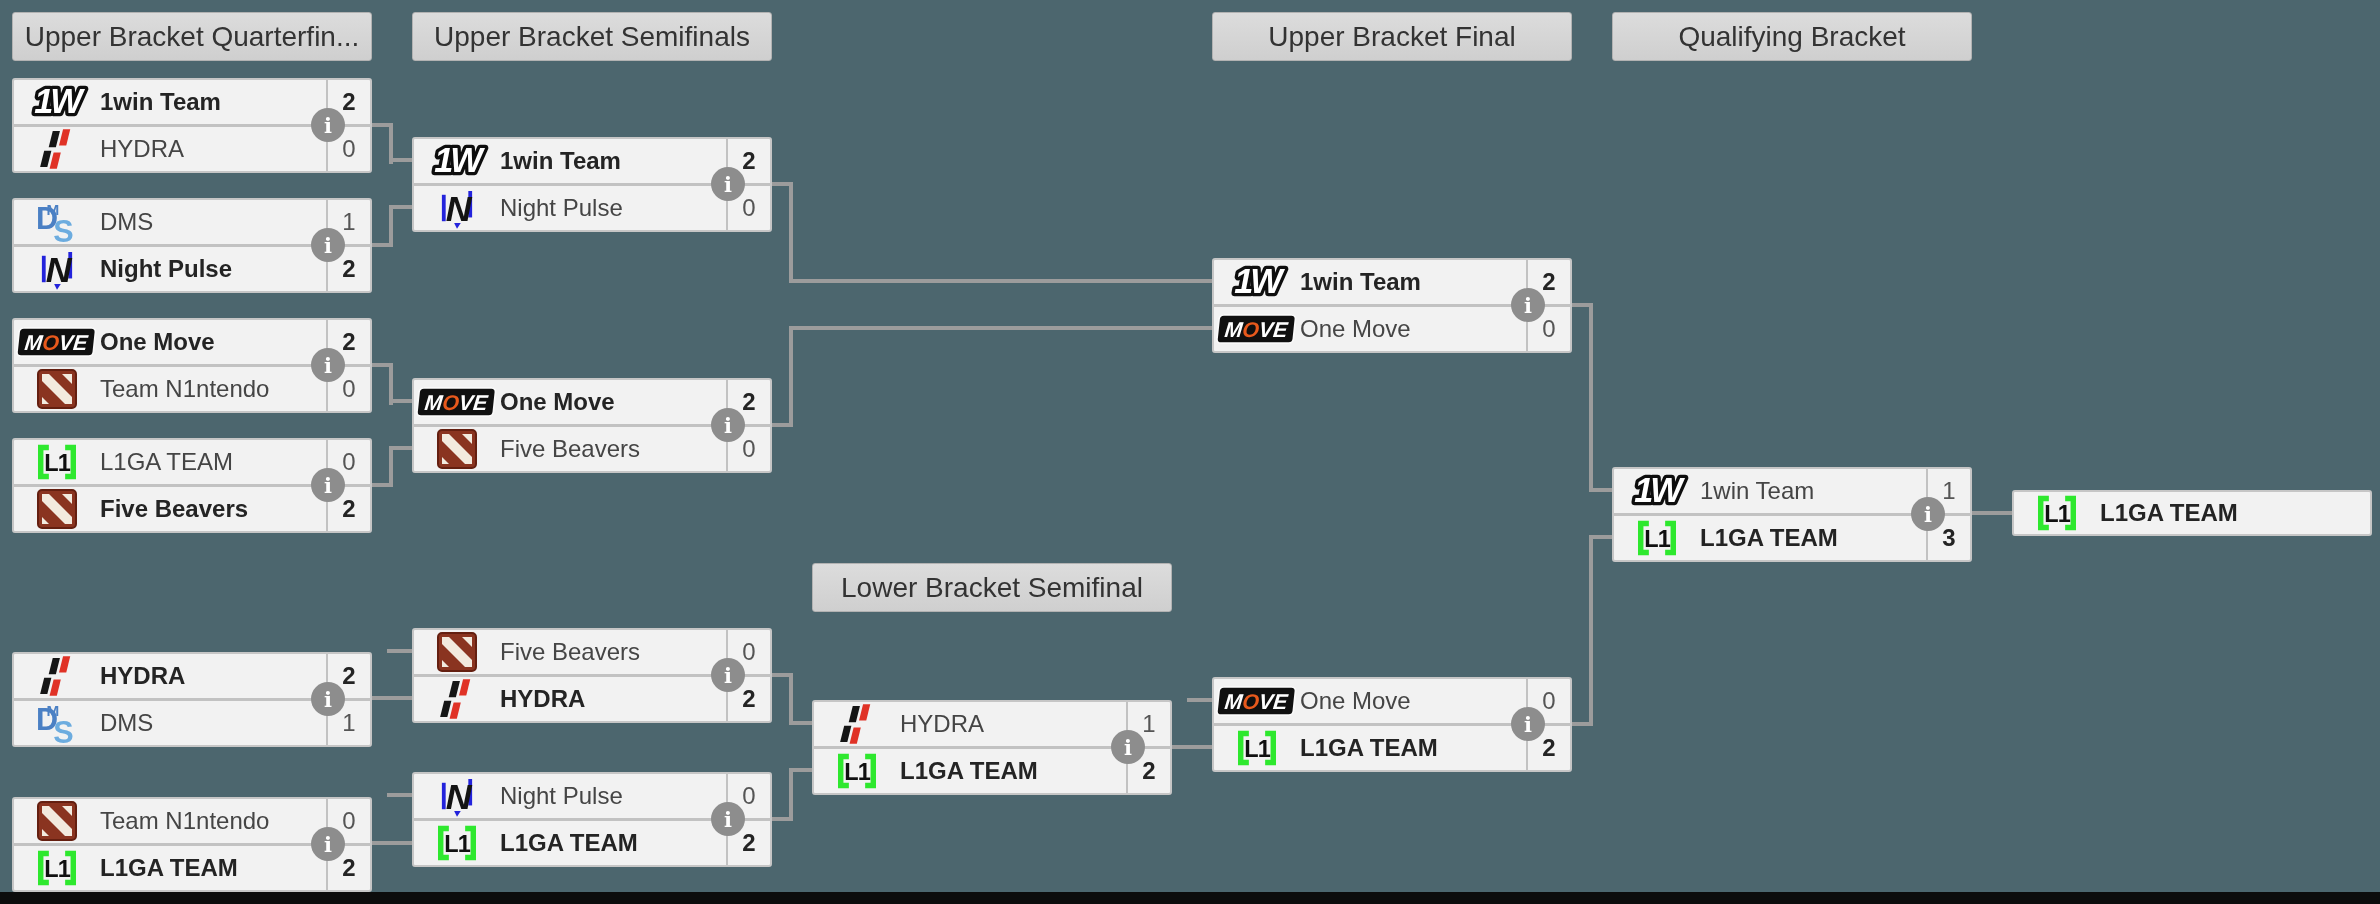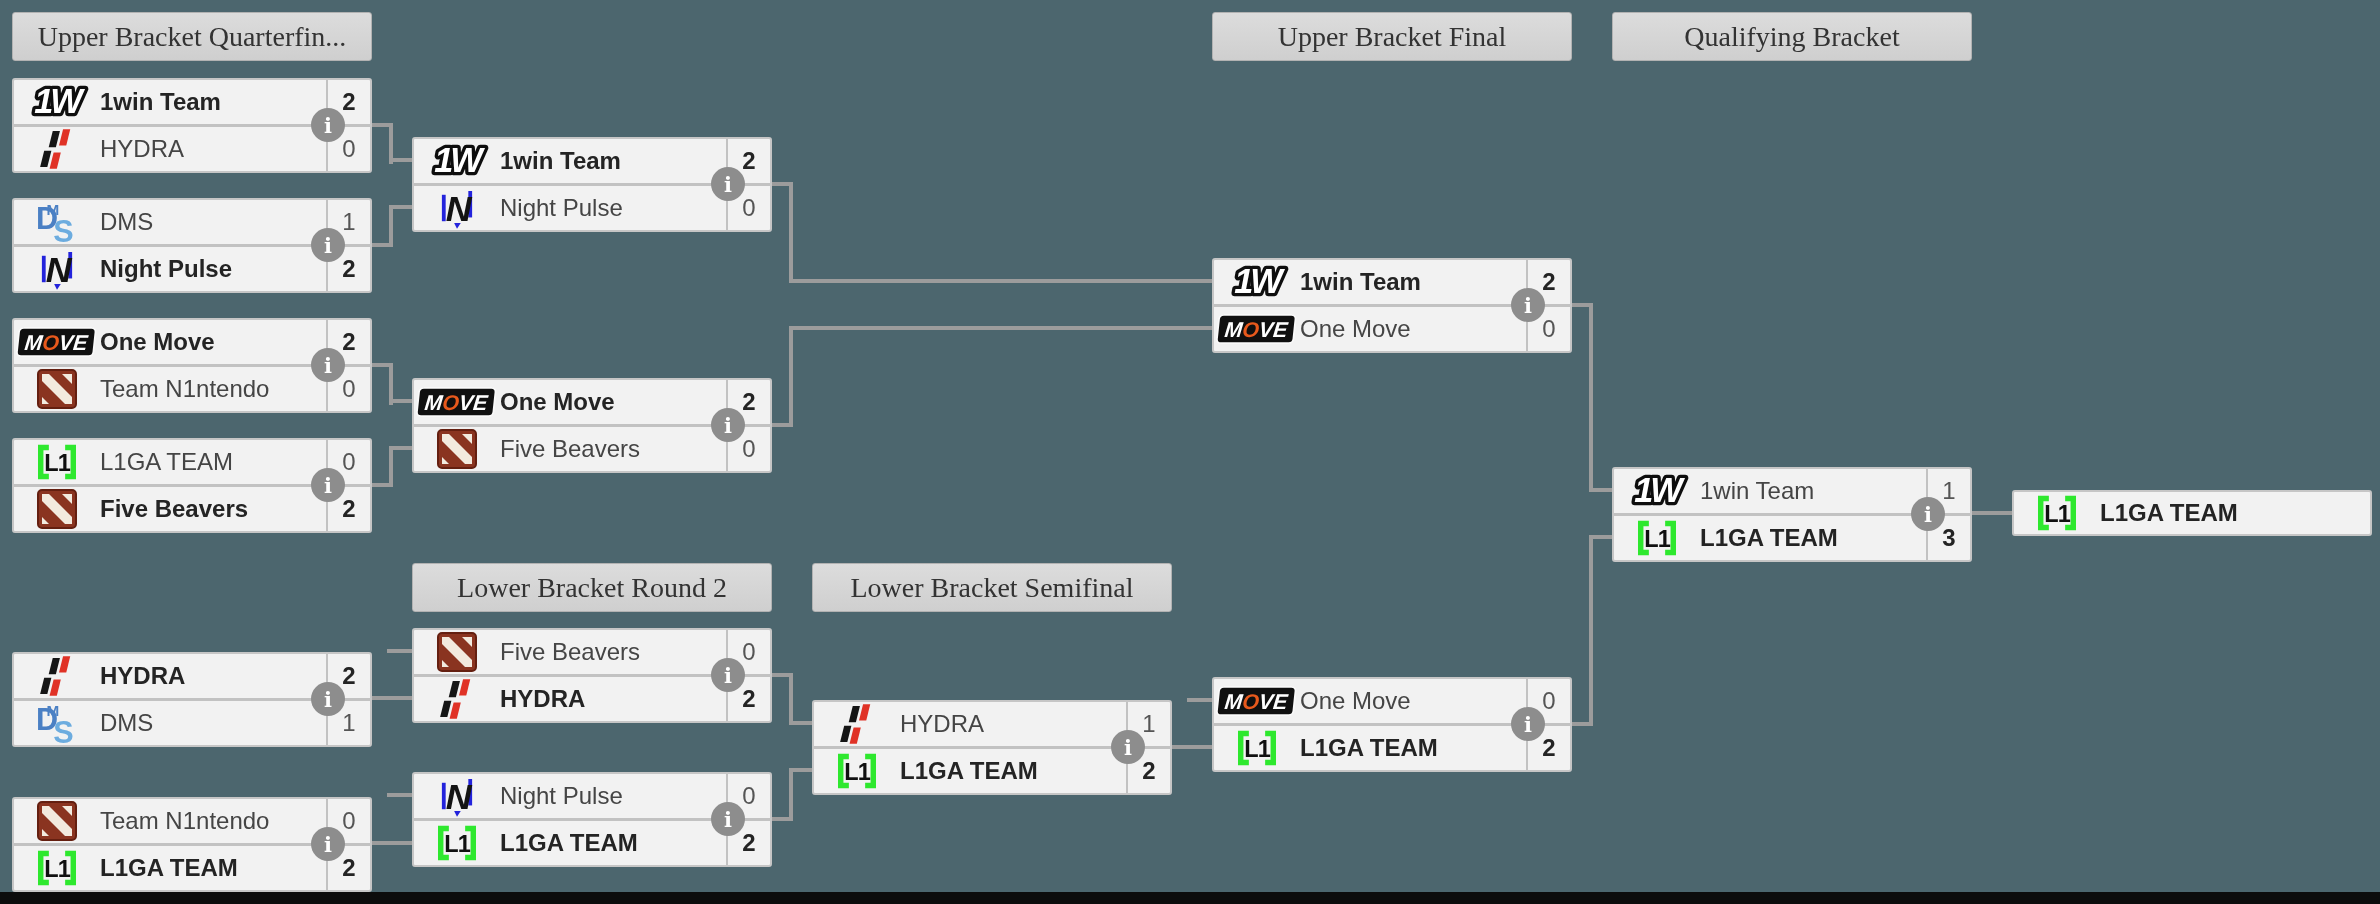--- a/index.html
+++ b/index.html
@@ -1,21 +1,21 @@
 <!DOCTYPE html>
 <html><head>
 <meta charset="utf-8">
 <style>
   html,body{margin:0;padding:0;background:#3d4f54;}
   .stage{position:relative;width:2380px;height:904px;background:#4c666e;overflow:hidden;
          font-family:"Liberation Sans",sans-serif;}
   .hdr{position:absolute;width:360px;height:49px;box-sizing:border-box;
        background:linear-gradient(#dcdcdc,#cfcfcf);border:1px solid #b2b2b2;border-radius:3px;
        display:flex;align-items:center;justify-content:center;font-size:28px;color:#333;
-       white-space:nowrap;overflow:hidden;padding:0 10px;font-family:Liberation Serif, serif;}
+       white-space:nowrap;overflow:hidden;padding:0 10px;}
   .match{position:absolute;width:360px;height:95px;box-sizing:border-box;background:#f2f2f2;
          border:2px solid #c6c6c6;border-radius:3px;}
   .row{height:44px;display:flex;align-items:center;}
   .mdiv{height:3px;background:#c2c2c2;}
   .logo{flex:0 0 86px;display:flex;align-items:center;justify-content:center;}
   .tname{flex:1;font-size:24px;color:#454545;white-space:nowrap;overflow:hidden;}
   .score{flex:0 0 42px;align-self:stretch;display:flex;align-items:center;justify-content:center;
          border-left:2px solid #c2c2c2;font-size:24px;color:#555;}
   .winner{font-weight:bold;color:#242424;}
   .info{position:absolute;left:297px;top:28px;width:34px;height:34px;border-radius:50%;
@@ -71,23 +71,23 @@
       <path d="M14 5 H5 V37 H14" fill="none" stroke="#2ee82e" stroke-width="6"></path>
       <path d="M32 5 H41 V37 H32" fill="none" stroke="#2ee82e" stroke-width="6"></path>
       <text x="23" y="31" text-anchor="middle" font-size="26" font-weight="900" fill="#101010" letter-spacing="-1" font-family="Liberation Sans, sans-serif">L1</text>
     </symbol>
   </defs>
 </svg>
 
 <div class="stage">
 
   <div class="hdr" style="left:12px;top:12px">Upper Bracket Quarterfin...</div>
+  <div class="hdr" style="left:412px;top:12px">Upper Bracket Semifinals</div>
   <div class="hdr" style="left:1212px;top:12px">Upper Bracket Final</div>
   <div class="hdr" style="left:1612px;top:12px">Qualifying Bracket</div>
-  <div class="hdr" style="left:412px;top:563px">Lower Bracket Round 2</div>
   <div class="hdr" style="left:812px;top:563px">Lower Bracket Semifinal</div>
 
   <div class="cn" style="left:372px;top:123px;width:21px;height:4px"></div>
   <div class="cn" style="left:389px;top:123px;width:4px;height:41px"></div>
   <div class="cn" style="left:389px;top:158px;width:23px;height:4px"></div>
   <div class="cn" style="left:372px;top:243px;width:21px;height:4px"></div>
   <div class="cn" style="left:389px;top:205px;width:4px;height:42px"></div>
   <div class="cn" style="left:389px;top:205px;width:23px;height:4px"></div>
   <div class="cn" style="left:372px;top:363px;width:21px;height:4px"></div>
   <div class="cn" style="left:389px;top:363px;width:4px;height:42px"></div>

